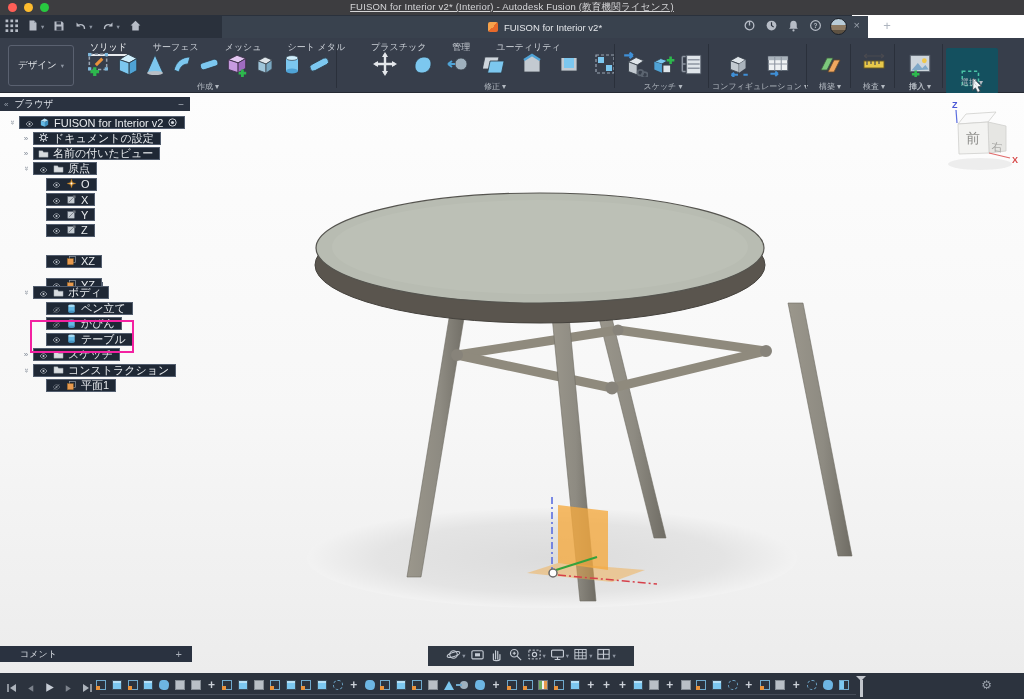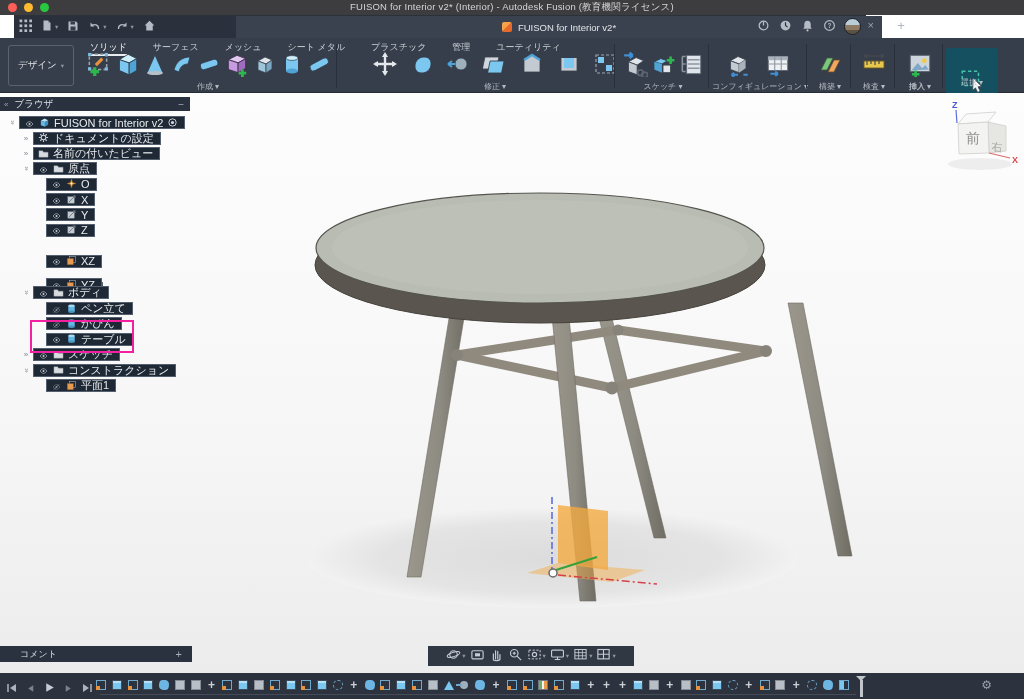--- a/index.html
+++ b/index.html
@@ -3,24 +3,24 @@
 <meta charset="utf-8">
 <style>
   html,body{margin:0;padding:0;background:#20252d;}
   *{box-sizing:border-box;font-family:"Liberation Sans","DejaVu Sans",sans-serif;}
   #app{position:relative;width:1024px;height:699px;overflow:hidden;background:#fff;}
 
   
   .titlebar{position:absolute;left:0;top:0;width:1024px;height:15px;background:#3d3d40;display:flex;align-items:center;}
   .lights{position:absolute;left:8px;top:0;height:15px;display:flex;align-items:center;gap:7px;}
   .light{width:9px;height:9px;border-radius:50%;}
-  .title-text{width:100%;text-align:center;font-size:9.5px;color:#d6d6d8;letter-spacing:.2px;}
+  .title-text{width:100%;text-align:center;font-size:9.5px;color:#d6d6d8;letter-spacing:.2px;text-decoration:underline;}
 
   
-  .tabbar{position:absolute;left:14px;top:15px;width:852px;height:23px;background:#2a313c;}
+  .tabbar{position:absolute;left:0;top:15px;width:852px;height:23px;background:#2a313c;}
   .tb-left{position:absolute;left:5px;top:0;height:23px;display:flex;align-items:center;gap:9px;}
   .tb-ic{display:flex;align-items:center;gap:2px;color:#b6bcc6;}
   .caret{font-size:6.5px;color:#8d95a1;}
   .doc-tab{position:absolute;left:222px;top:1px;width:646px;height:22px;background:#39424e;display:flex;align-items:center;justify-content:center;gap:6px;}
   .doc-tab .close{position:absolute;right:8px;top:3px;font-size:11px;color:#9aa1ab;}
   .fusion-logo{width:10px;height:10px;background:linear-gradient(135deg,#f7a24b 0 50%,#e86a2a 50%);border-radius:2px;}
   .doc-tab-label{font-size:9.5px;color:#e3e6ea;}
   .newtab{position:absolute;left:878px;top:2px;width:18px;height:18px;color:#aeb5bf;font-size:13px;text-align:center;line-height:18px;}
   .tb-right{position:absolute;right:30px;top:0;height:23px;display:flex;align-items:center;gap:9px;}
   .avatar{position:absolute;right:5px;top:3px;width:17px;height:17px;border-radius:50%;background:linear-gradient(180deg,#b9cdd9 0 42%,#8d7b64 42% 75%,#5e5242 75%);border:1px solid #1d222a;}

